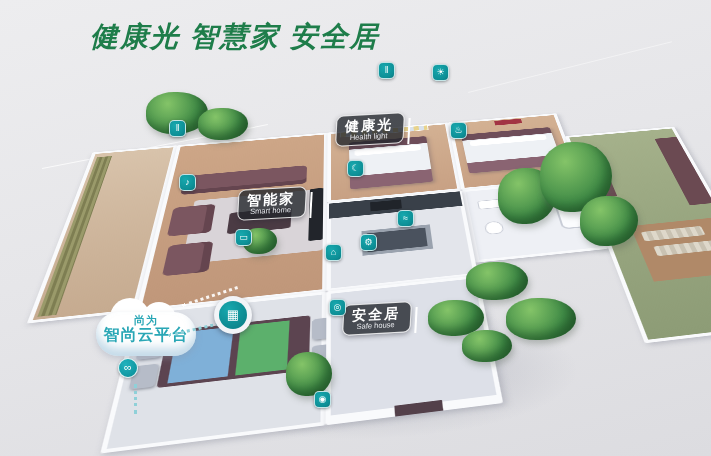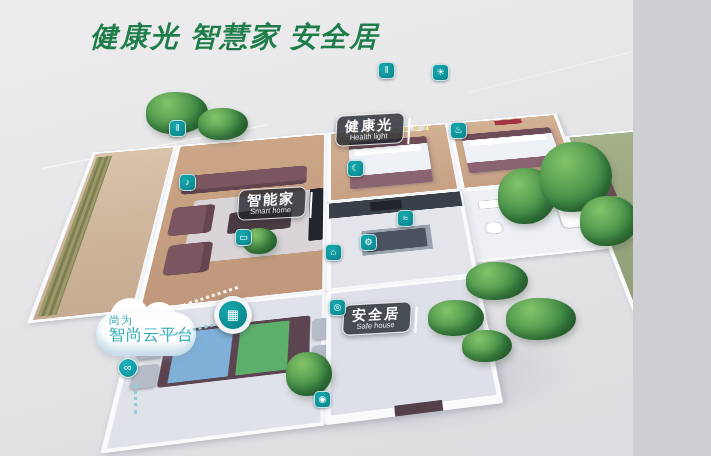--- a/index.html
+++ b/index.html
@@ -1,17 +1,17 @@
 <!DOCTYPE html>
 <html><head>
 <meta charset="utf-8">
 <style>
   html,body{margin:0;padding:0;background:#cfcfd3;}
   *{box-sizing:border-box;font-family:"Liberation Sans","DejaVu Sans",sans-serif;}
-  .stage{position:relative;width:633px;height:456px;overflow:hidden;
+  .stage{position:relative;width:711px;height:456px;overflow:hidden;
          background:linear-gradient(165deg,#ededef 0%,#e6e6e9 45%,#dcdce0 100%);}
 
   
   .headline{position:absolute;left:90px;top:18px;font-size:28px;font-weight:bold;
             font-style:italic;letter-spacing:2px;color:#1e7d4a;white-space:nowrap;}
 
   
   .tline{position:absolute;height:1px;background:rgba(255,255,255,.75);transform-origin:0 0;}
   .tline.l1{left:42px;top:168px;width:230px;transform:rotate(-11deg);}
   .tline.l2{left:468px;top:92px;width:210px;transform:rotate(-14deg);opacity:.6;}
@@ -94,21 +94,21 @@
   .tag::after{content:"";position:absolute;right:-7px;top:5px;width:2px;height:26px;background:#fff;}
   .tag-zh{font-size:14px;font-weight:bold;letter-spacing:2px;line-height:15px;white-space:nowrap;}
   .tag-en{font-size:7.5px;line-height:8px;color:#e8eaee;white-space:nowrap;}
 
   
   .cloud{position:absolute;left:96px;top:298px;width:100px;height:62px;}
   .cloud .body{position:absolute;left:0;top:14px;width:100px;height:44px;background:#ffffff;
                border-radius:24px;box-shadow:inset 0 -8px 10px rgba(150,190,215,.55),0 3px 6px rgba(140,150,170,.35);}
   .cloud .b1{position:absolute;left:14px;top:0;width:40px;height:40px;background:#fff;border-radius:50%;}
   .cloud .b2{position:absolute;left:46px;top:4px;width:34px;height:34px;background:#fff;border-radius:50%;}
-  .cloud .txt{position:absolute;left:13px;top:16px;width:100%;text-align:left;color:#2aa7b6;font-weight:normal;}
+  .cloud .txt{position:absolute;left:0;top:16px;width:100%;text-align:center;color:#2aa7b6;font-weight:bold;}
   .cloud .t1{font-size:11px;line-height:13px;letter-spacing:1px;}
   .cloud .t2{font-size:16px;line-height:15px;letter-spacing:1px;}
 
   
   .dev{position:absolute;width:17px;height:17px;border-radius:30%;
        background:radial-gradient(circle at 35% 30%,#17a8ae,#0d8f96 70%,#0a767d);
        border:1.5px solid rgba(255,255,255,.75);color:#fff;font-size:9px;line-height:14px;
        text-align:center;box-shadow:0 1px 3px rgba(30,40,45,.45);}
   .linkicon{position:absolute;left:118px;top:358px;width:20px;height:20px;border-radius:50%;
             background:radial-gradient(circle at 35% 30%,#22b2bd,#0f98a2 70%,#0a7b84);

